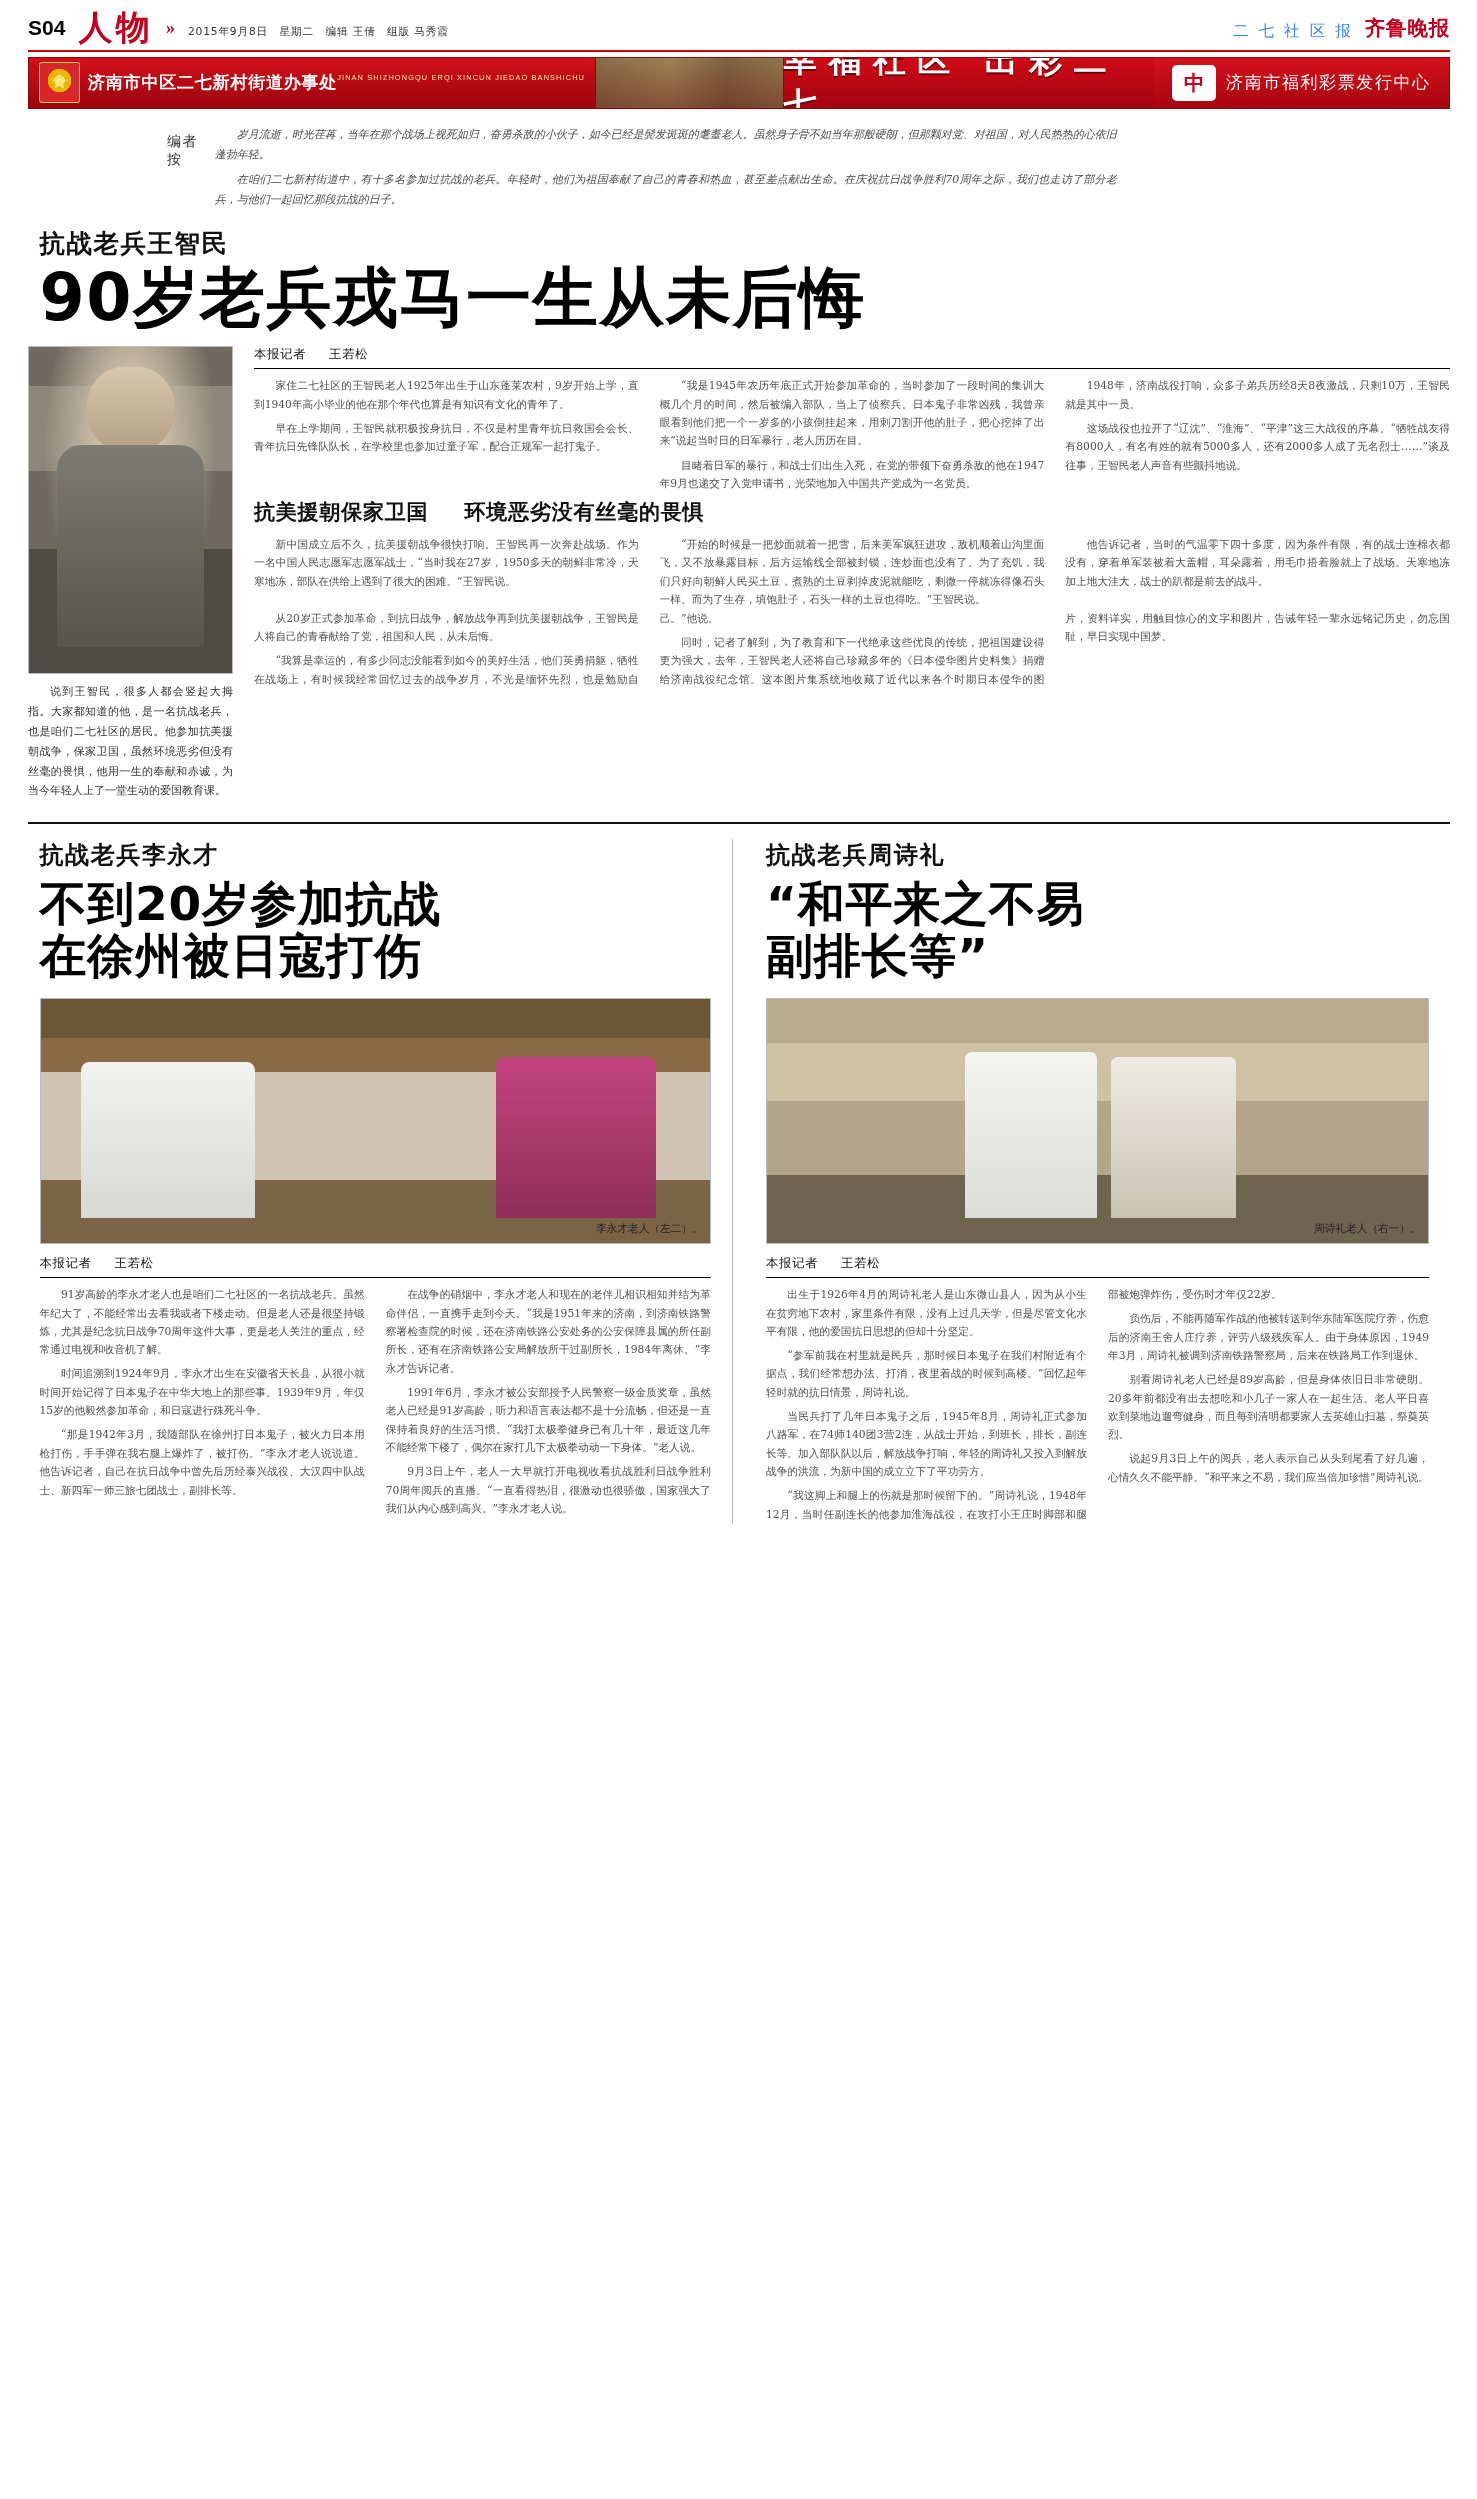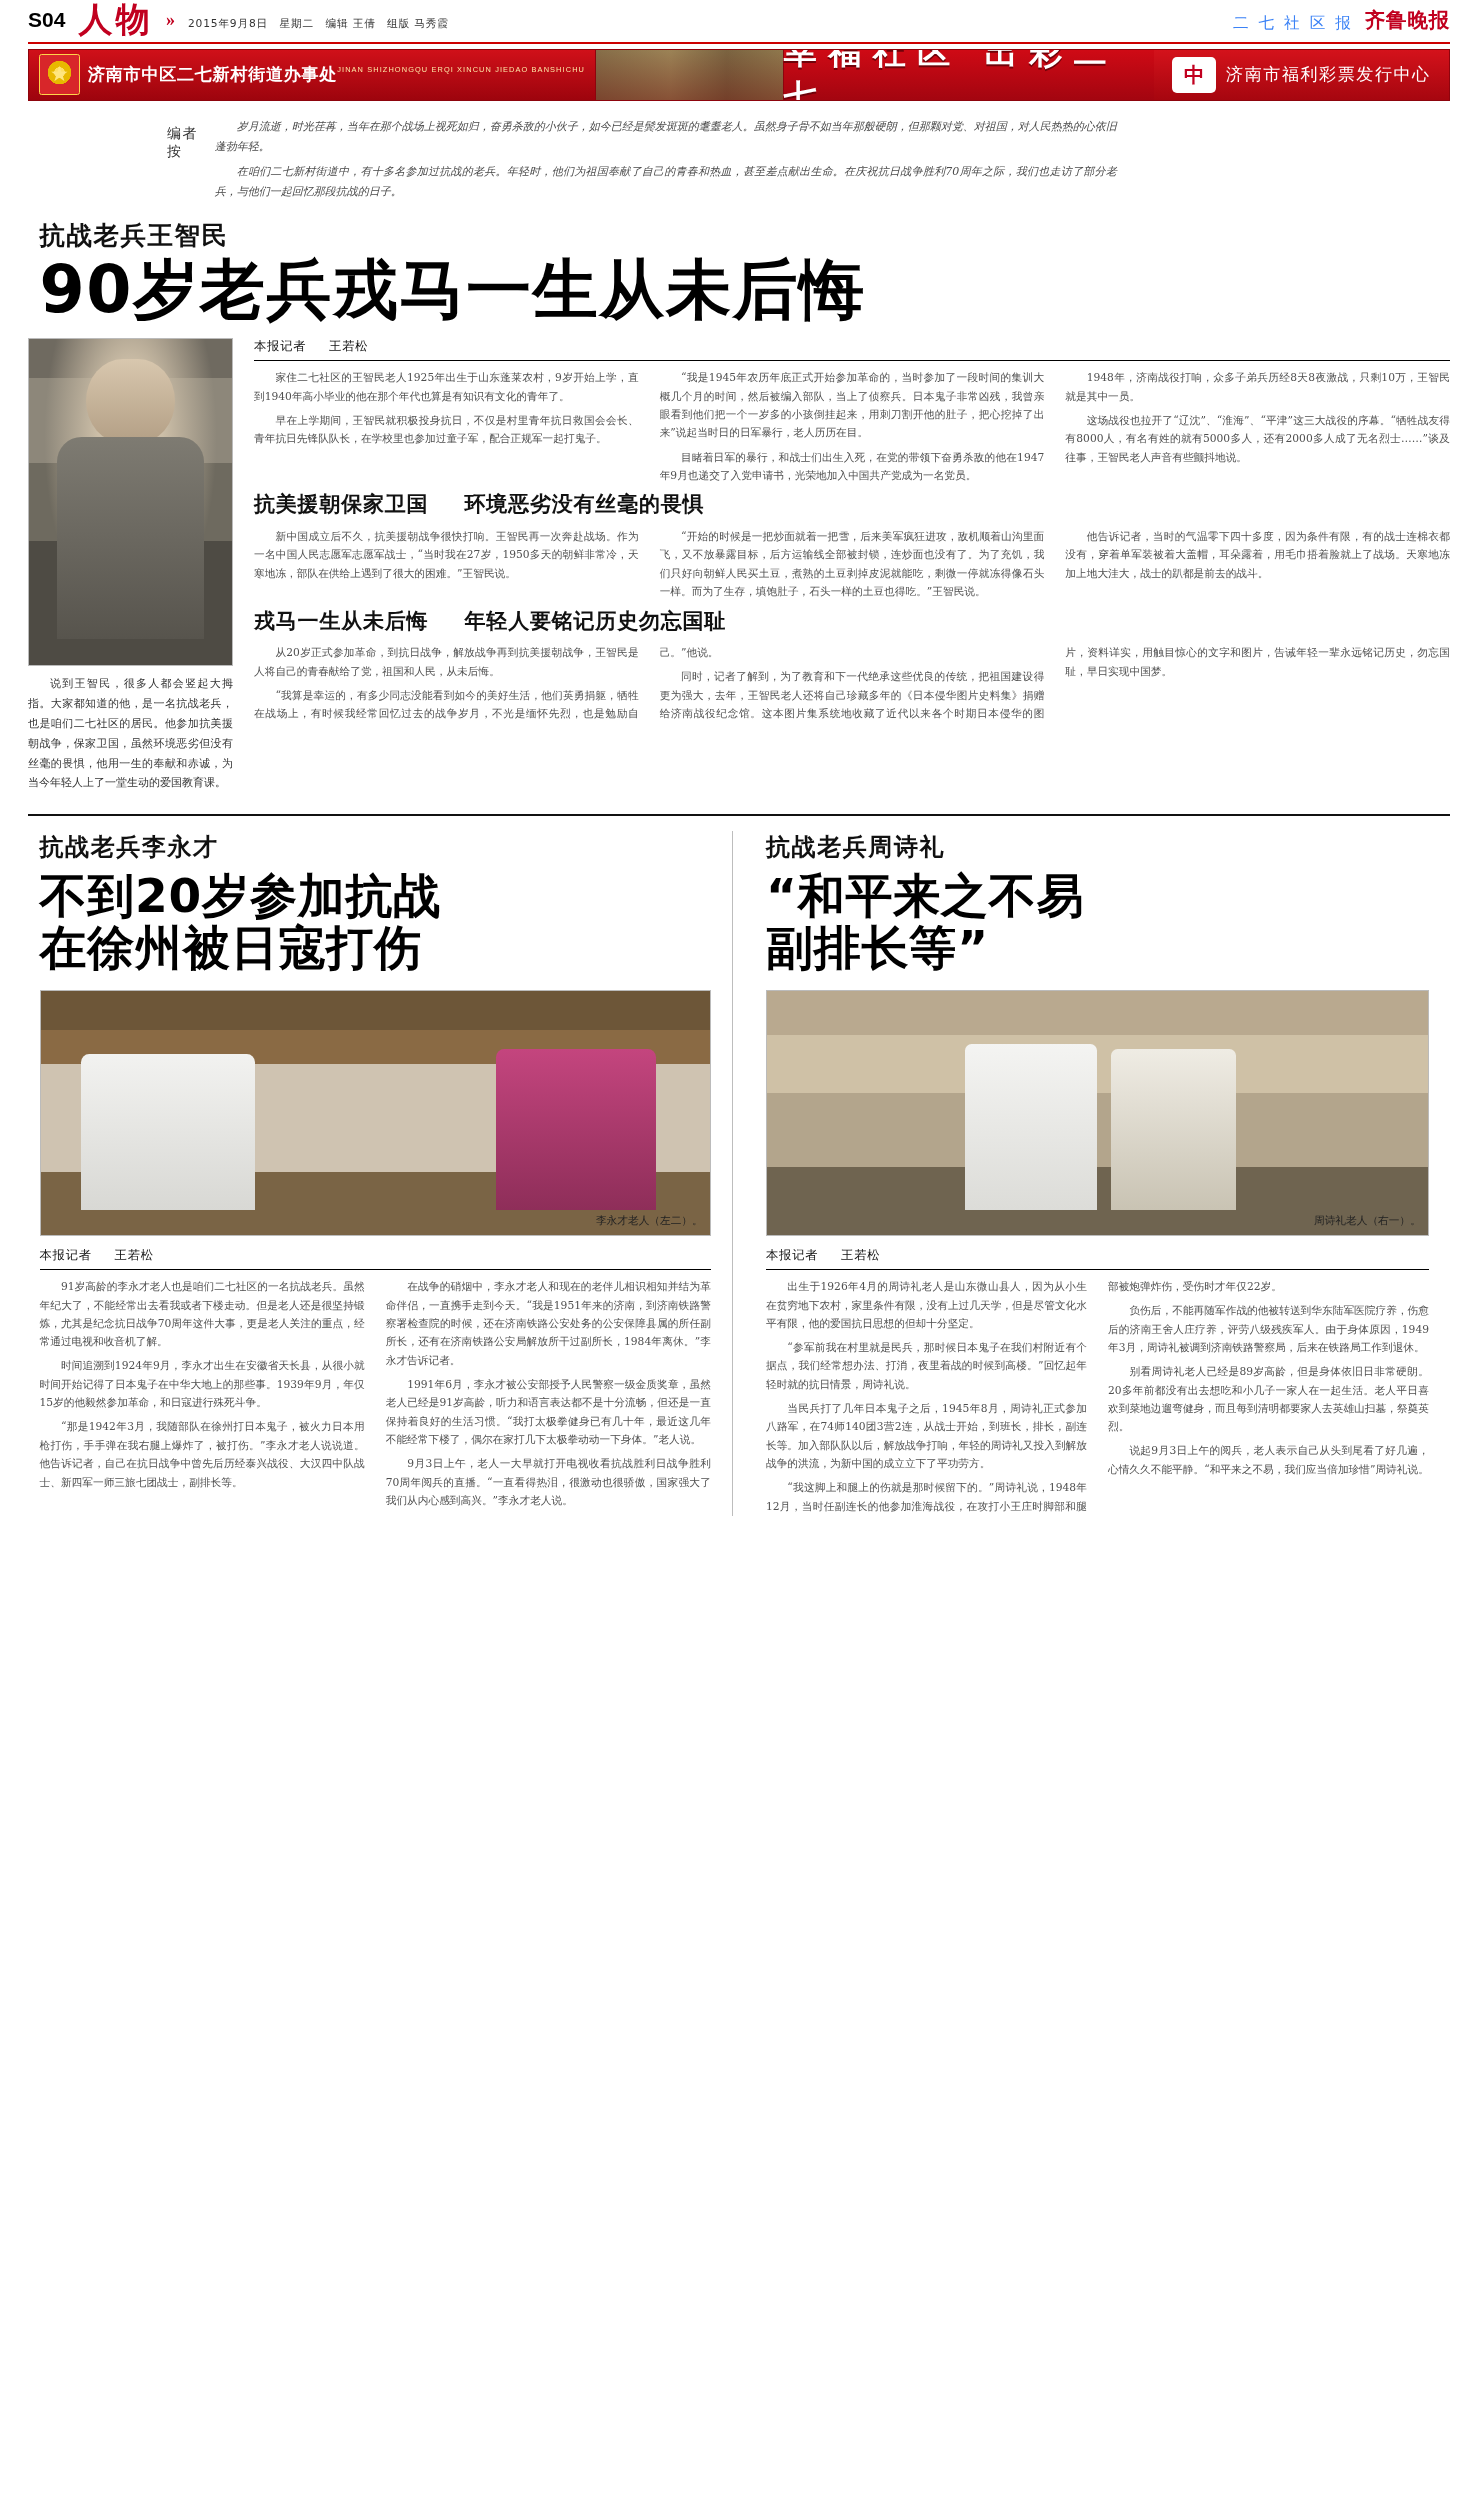--- a/index.html
+++ b/index.html
@@ -8,21 +8,21 @@
     width: 1478px;
     background: #fff;
     font-family: "Liberation Serif", serif;
     color: #111;
   }
   .page { width:1478px; min-height:2500px; position:relative; padding:0 28px; }
 
   
   .masthead {
     display:flex; align-items:flex-end; gap:13px;
-    border-bottom:2.5px solid #c00; padding:4.9px 0 4.9px 0; height:44px;
+    border-bottom:2.5px solid #c00; padding:4.9px 0 4.9px 0; height:52px;
   }
   .pagecode {
     font-family:"Liberation Sans", sans-serif;
     font-size:21px; font-weight:bold; letter-spacing:0px;
     padding-bottom:4.9px; color:#000;
   }
   .sectionname {
     color:#c1001f; font-size:34px; font-weight:bold;
     font-family:"DejaVu Sans", sans-serif; letter-spacing:3.3px;
     line-height:1; padding-bottom:1.6px;
@@ -264,24 +264,20 @@
       <div class="subhead">
         <span>抗美援朝保家卫国</span>
         <span class="sh2">环境恶劣没有丝毫的畏惧</span>
       </div>
       <div class="bodytext cols3">
         <p>新中国成立后不久，抗美援朝战争很快打响。王智民再一次奔赴战场。作为一名中国人民志愿军志愿军战士，“当时我在27岁，1950多天的朝鲜非常冷，天寒地冻，部队在供给上遇到了很大的困难。”王智民说。</p>
         <p>“开始的时候是一把炒面就着一把雪，后来美军疯狂进攻，敌机顺着山沟里面飞，又不放暴露目标，后方运输线全部被封锁，连炒面也没有了。为了充饥，我们只好向朝鲜人民买土豆，煮熟的土豆剥掉皮泥就能吃，剩微一停就冻得像石头一样。而为了生存，填饱肚子，石头一样的土豆也得吃。”王智民说。</p>
         <p>他告诉记者，当时的气温零下四十多度，因为条件有限，有的战士连棉衣都没有，穿着单军装被着大盖帽，耳朵露着，用毛巾捂着脸就上了战场。天寒地冻加上地大洼大，战士的趴都是前去的战斗。</p>
       </div>
 
-      <div class="subhead">
-        <span>戎马一生从未后悔</span>
-        <span class="sh2">年轻人要铭记历史勿忘国耻</span>
-      </div>
       <div class="bodytext cols3">
         <p>从20岁正式参加革命，到抗日战争，解放战争再到抗美援朝战争，王智民是人将自己的青春献给了党，祖国和人民，从未后悔。</p>
         <p>“我算是幸运的，有多少同志没能看到如今的美好生活，他们英勇捐躯，牺牲在战场上，有时候我经常回忆过去的战争岁月，不光是缅怀先烈，也是勉励自己。”他说。</p>
         <p>同时，记者了解到，为了教育和下一代绝承这些优良的传统，把祖国建设得更为强大，去年，王智民老人还将自己珍藏多年的《日本侵华图片史料集》捐赠给济南战役纪念馆。这本图片集系统地收藏了近代以来各个时期日本侵华的图片，资料详实，用触目惊心的文字和图片，告诫年轻一辈永远铭记历史，勿忘国耻，早日实现中国梦。</p>
       </div>
     </div>
   </div>
 
   <div class="hr-thick"></div>
 

